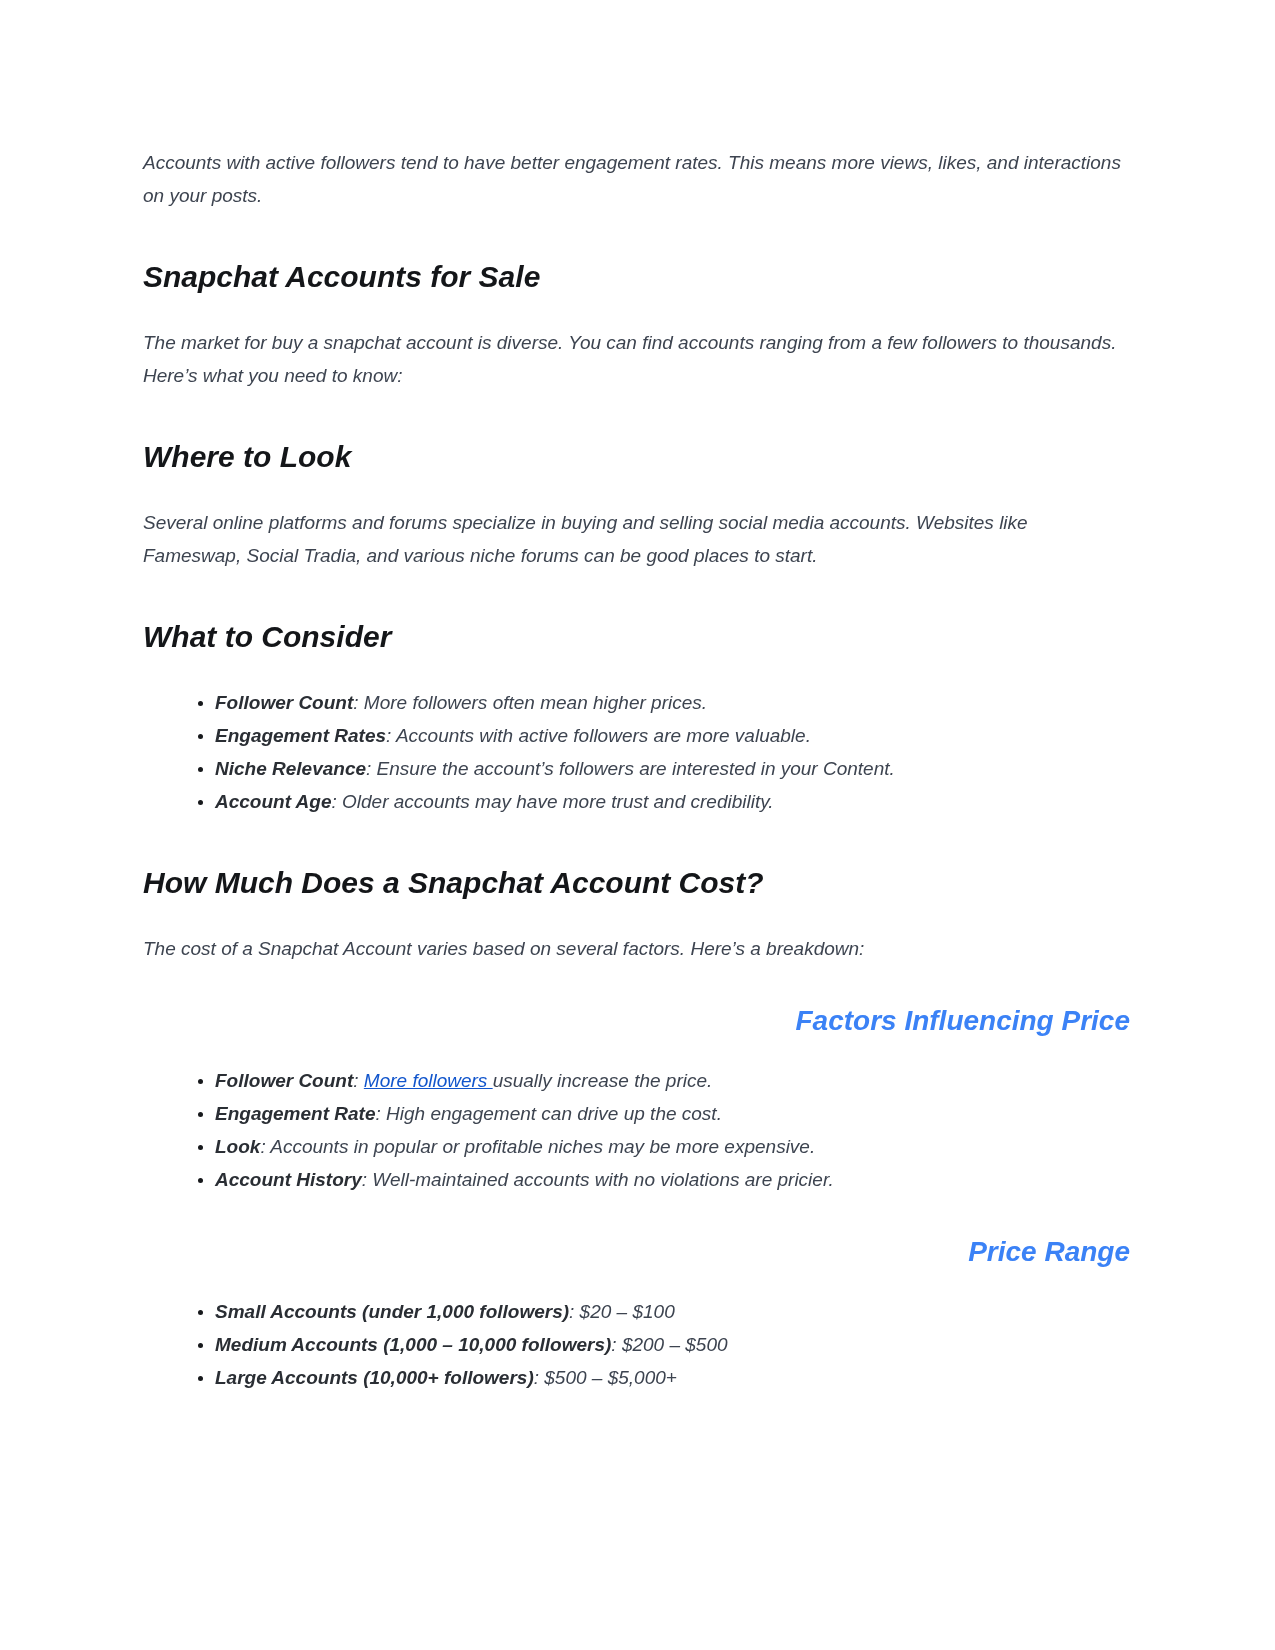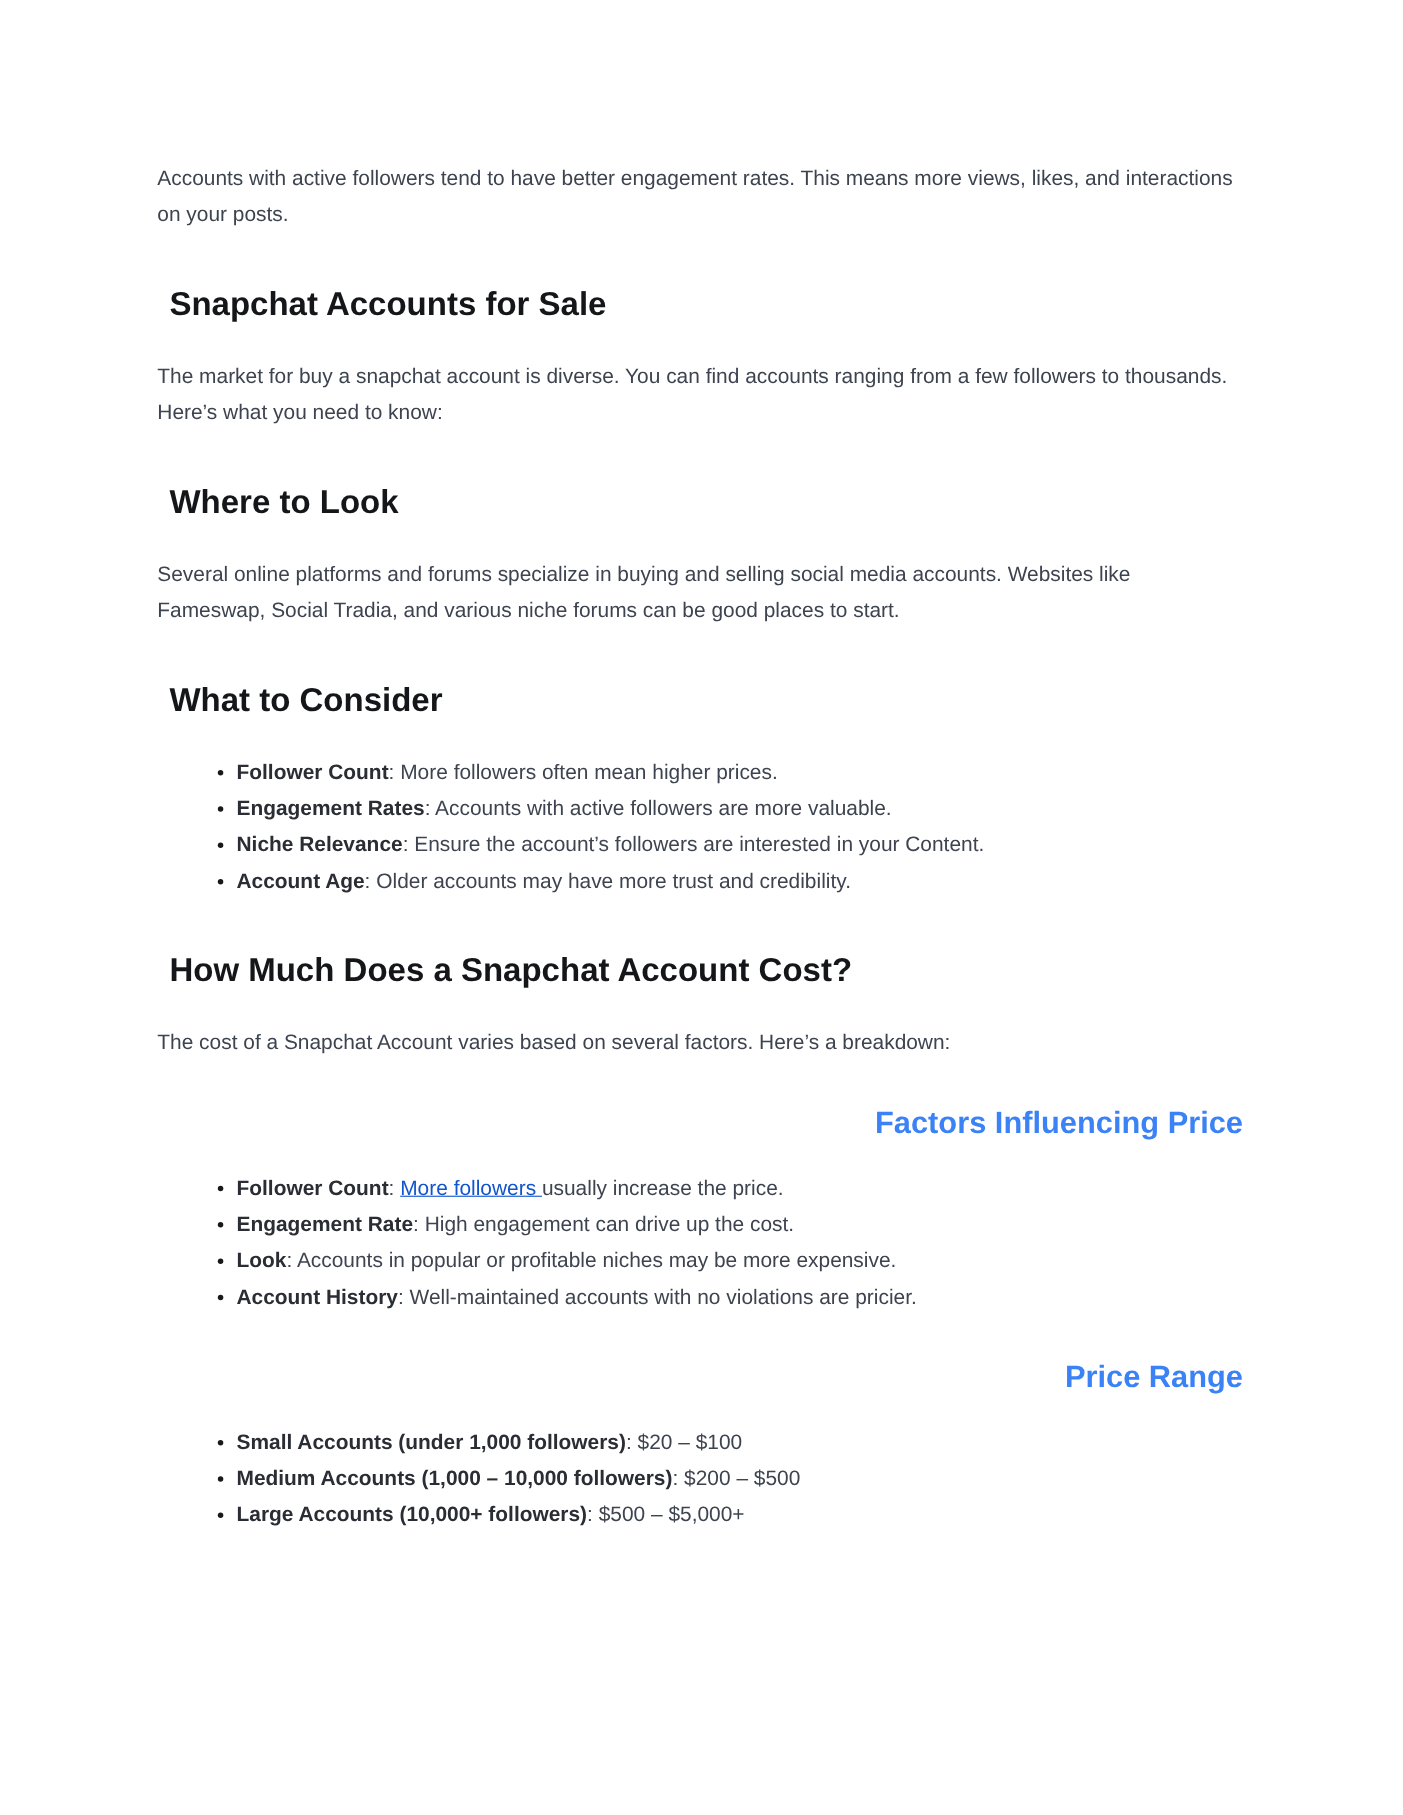--- a/index.html
+++ b/index.html
@@ -9,32 +9,33 @@
     min-height: 1650px;
     font-family: "Liberation Sans", sans-serif;
     color: #3d4450;
     -webkit-font-smoothing: antialiased;
   }
   .page {
     width: 1275px;
     min-height: 1650px;
     background: #ffffff;
     padding: 146px 145px 60px 143px;
+    font-style: italic;
   }
   p.body {
     font-size: 19px;
     line-height: 33px;
     margin: 0 0 18px 0;
   }
   h1.doc-h {
     font-size: 30px;
     line-height: 38px;
     font-weight: 700;
     color: #141619;
-    margin: 46px 0 30px 11px;
+    margin: 46px 0 30px 0;
   }
   h3.doc-sub {
     font-size: 28px;
     line-height: 27px;
     font-weight: 700;
     color: #3b82f6;
     margin: 42px 0 18px 0;
     text-align: right;
   }
   ul.bullets {

